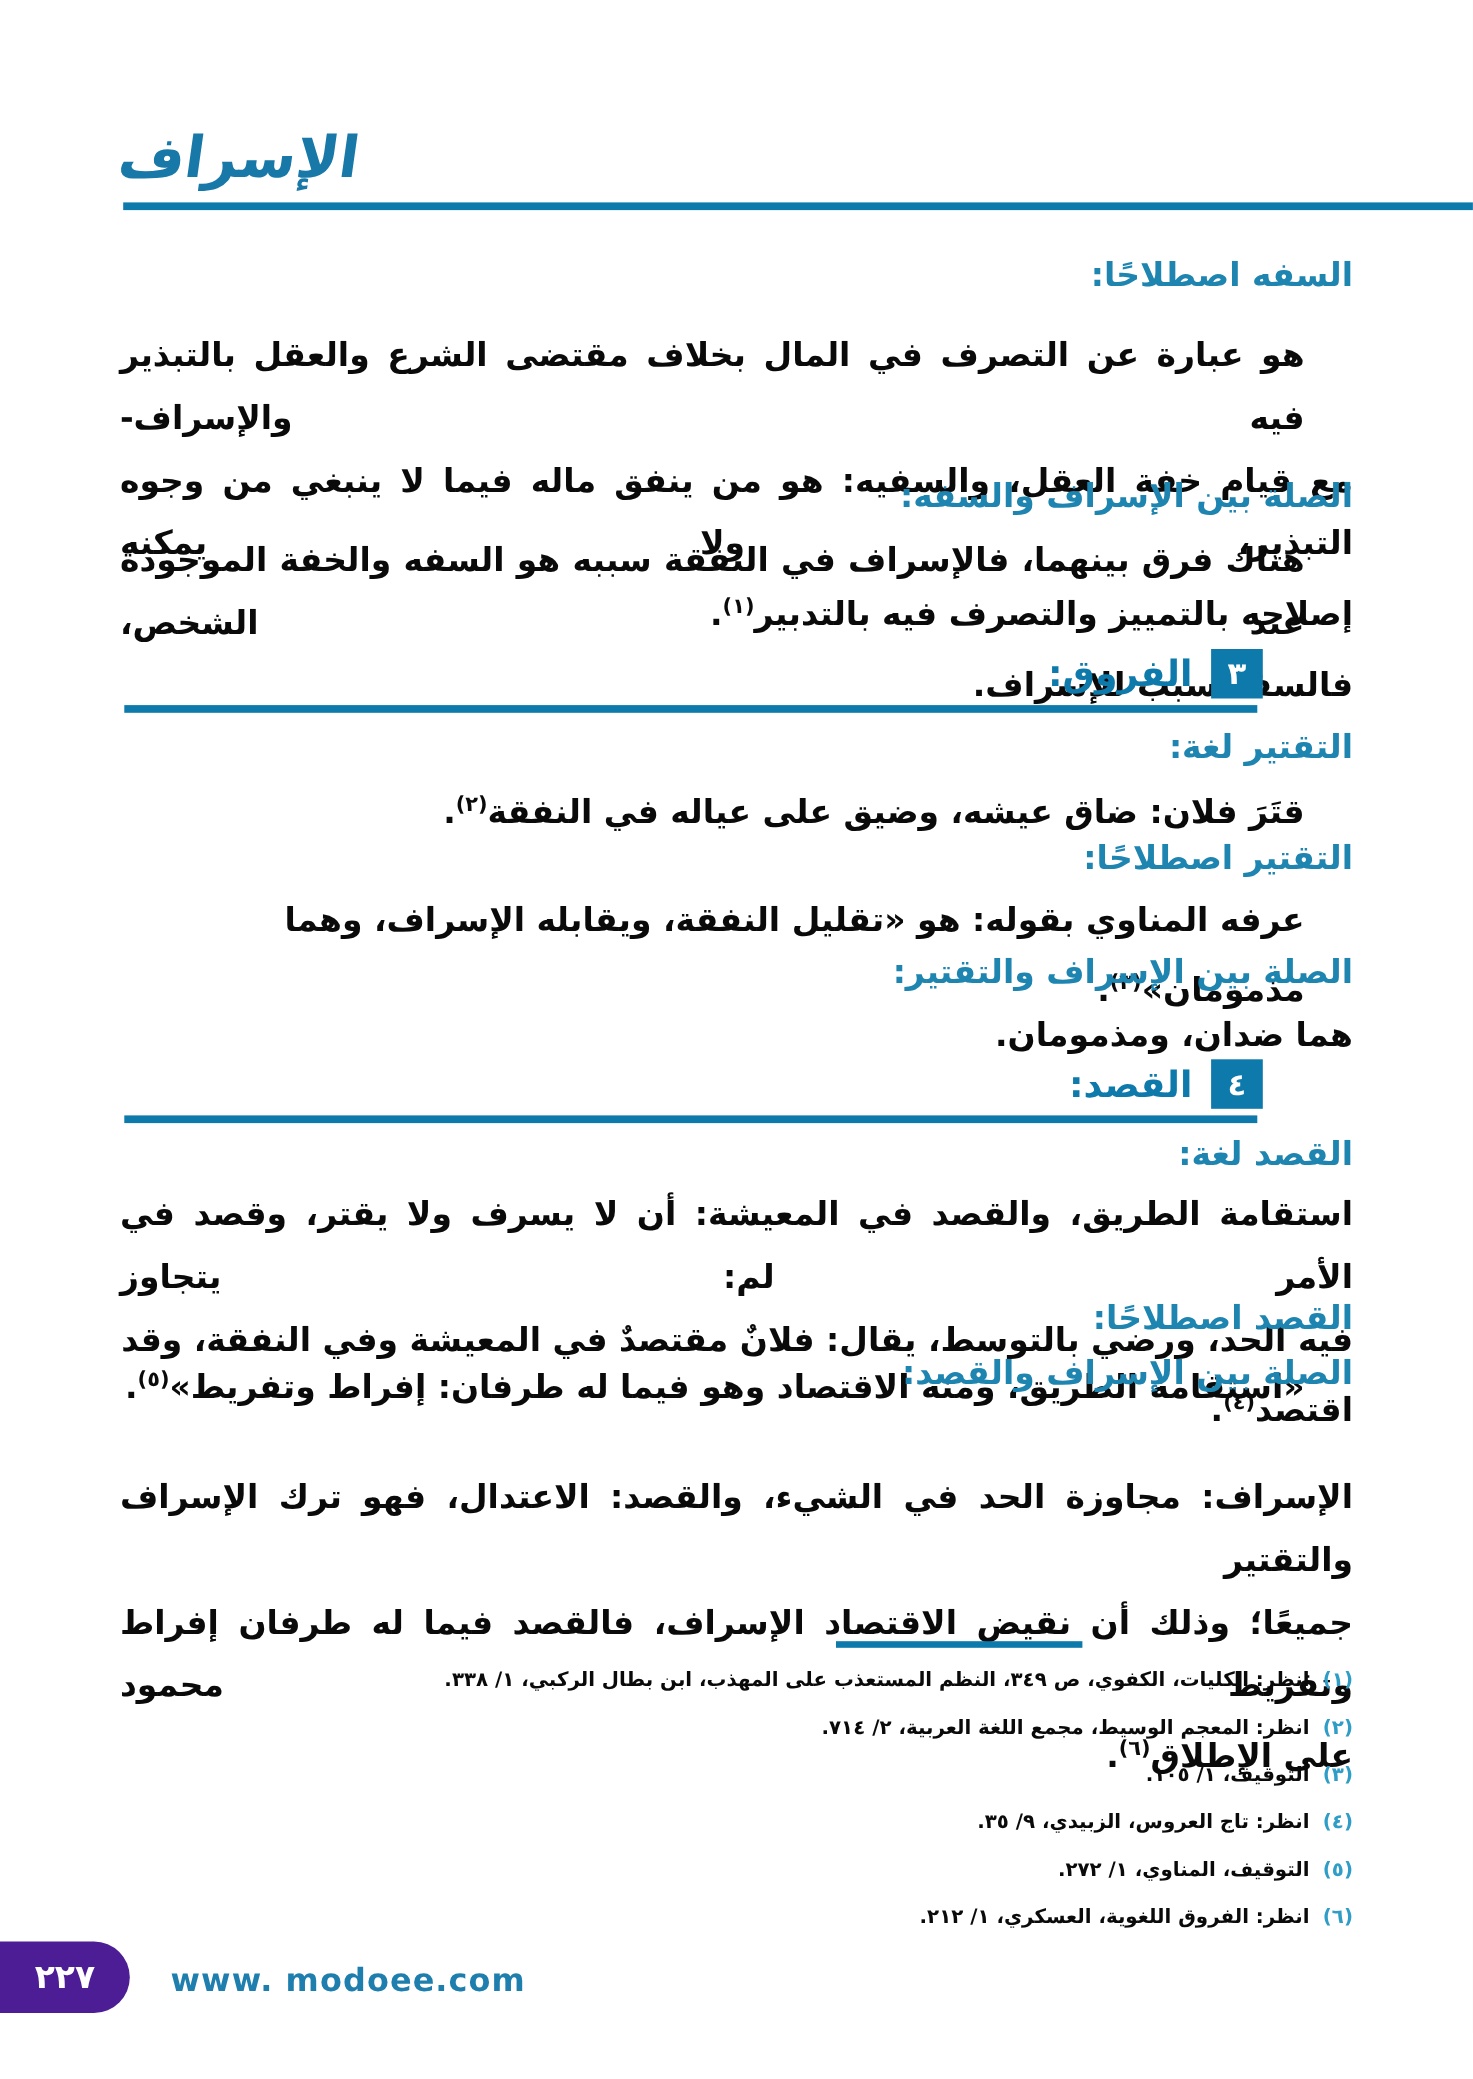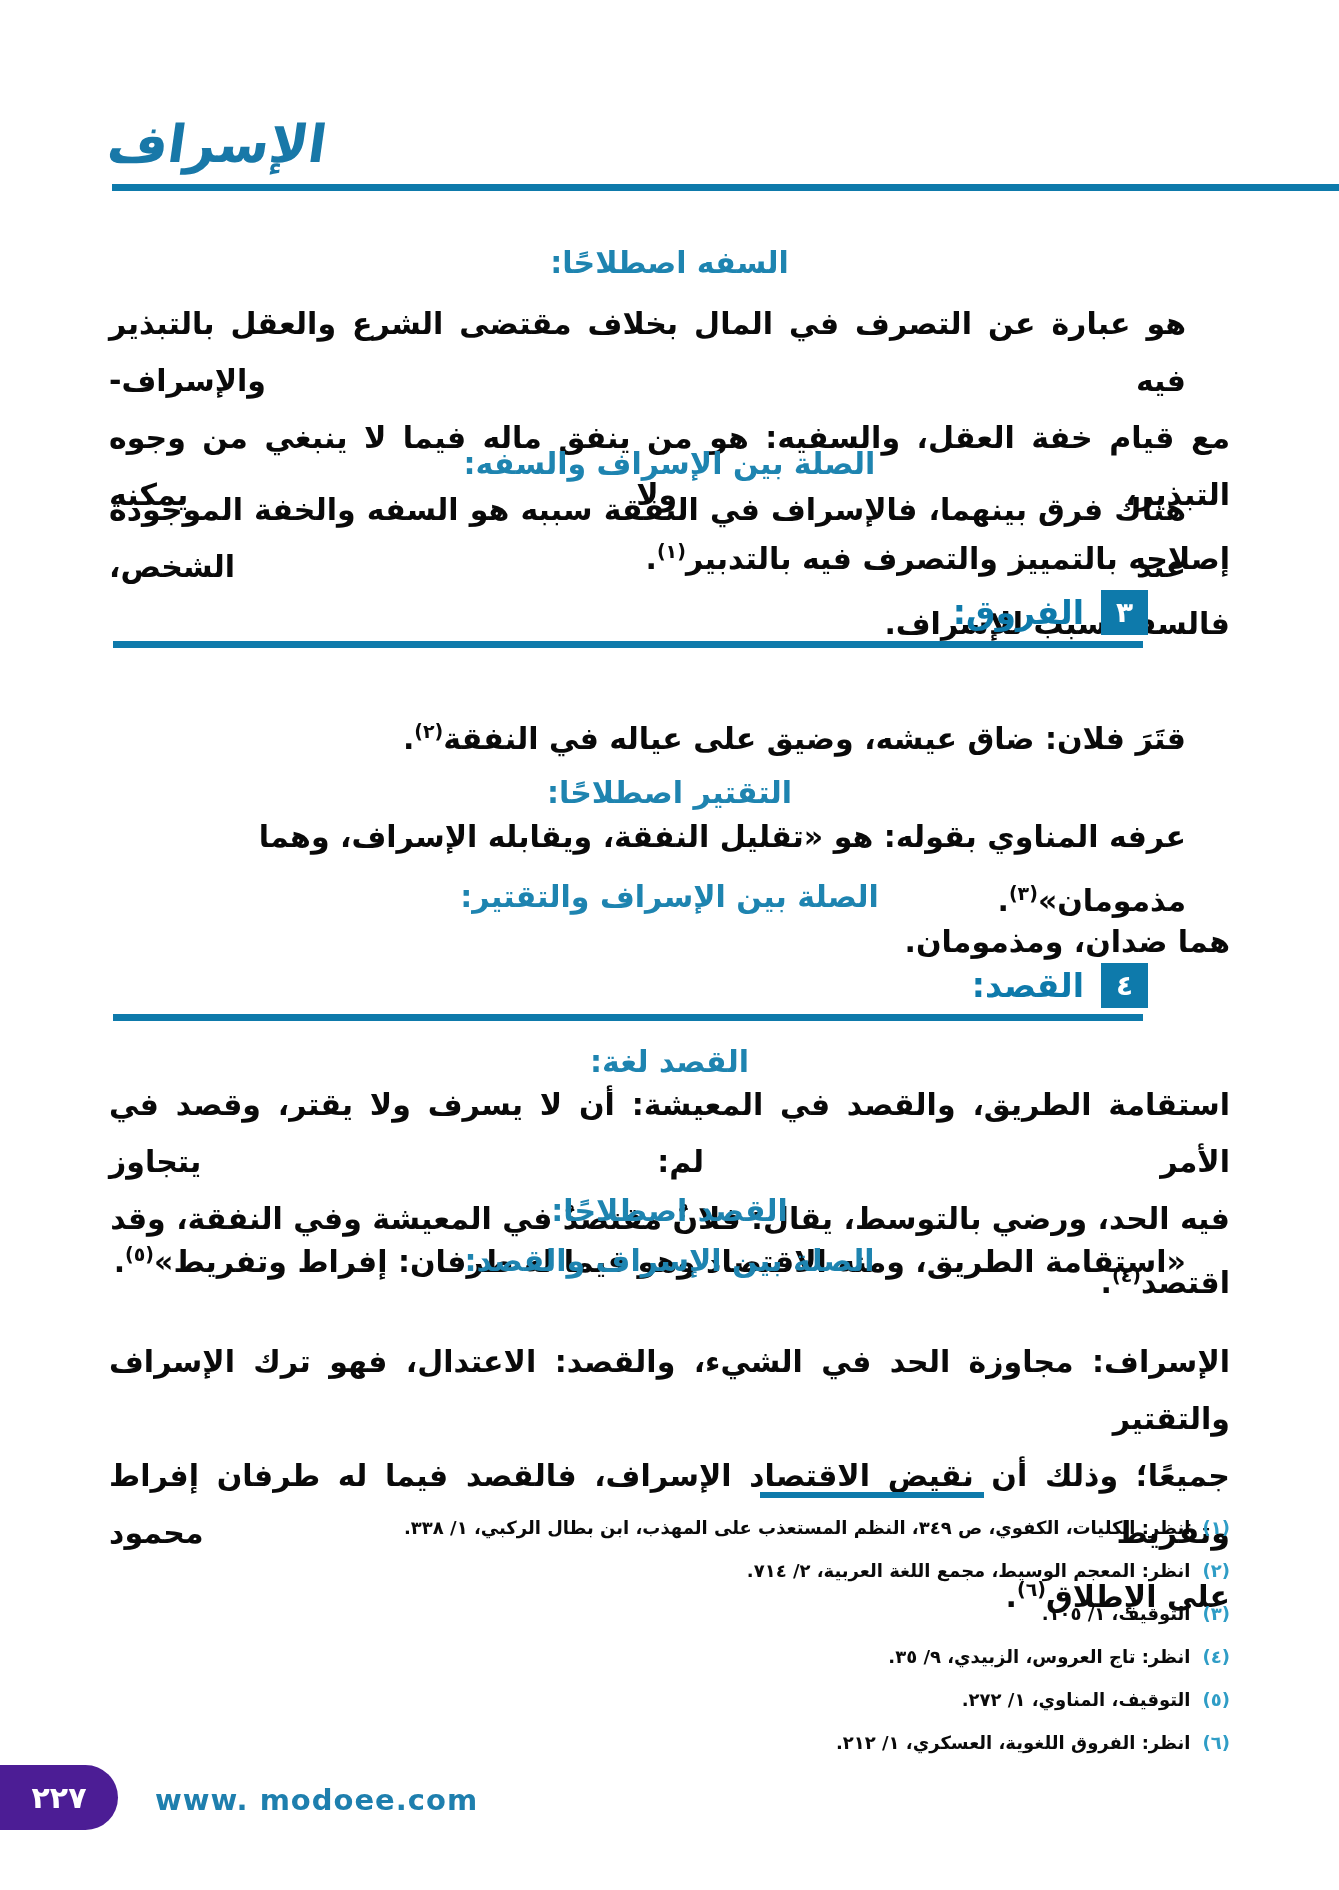--- a/index.html
+++ b/index.html
@@ -19,22 +19,22 @@
     font-size:52px;font-weight:bold;color:#1878a8;
     transform:skewX(-8deg);
     line-height:80px;
   }
   .header-rule{
     position:absolute;top:184px;left:112px;right:0;
     height:7px;background:#0e7aab;
   }
   
   .subhead{
-    position:absolute;right:109px;left:109px;margin:12px;
-    text-align:center;
+    position:absolute;right:109px;left:109px;margin:0;
+    text-align:right;
     font-size:30px;font-weight:bold;color:#1e84b0;
     line-height:38px;
   }
   
   .para{
     position:absolute;right:109px;left:109px;
     font-size:30px;font-weight:bold;line-height:57px;
     text-align:right;
   }
   .line{white-space:normal;}
@@ -99,20 +99,21 @@
     <div class="line just indent">هناك فرق بينهما، فالإسراف في النفقة سببه هو السفه والخفة الموجودة عند الشخص،</div>
     <div class="line">فالسفه سبب للإسراف.</div>
   </div>
 
   <div class="sec-head" style="top:590px">
     <span class="sec-num">٣</span>
     <span class="sec-title">الفروق:</span>
   </div>
   <div class="sec-rule" style="top:641px"></div>
 
+  <h2 class="subhead" style="top:661px">التقتير لغة:</h2>
   <div class="para" style="top:703px">
     <div class="line indent"><span>قتَرَ فلان: ضاق عيشه، وضيق على عياله في النفقة</span><sup class="ref">(٢)</sup><span>.</span></div>
   </div>
 
   <h2 class="subhead" style="top:762px">التقتير اصطلاحًا:</h2>
   <div class="para" style="top:808px">
     <div class="line indent"><span>عرفه المناوي بقوله: هو «تقليل النفقة، ويقابله الإسراف، وهما مذمومان»</span><sup class="ref">(٣)</sup><span>.</span></div>
   </div>
 
   <h2 class="subhead" style="top:866px">الصلة بين الإسراف والتقتير:</h2>

